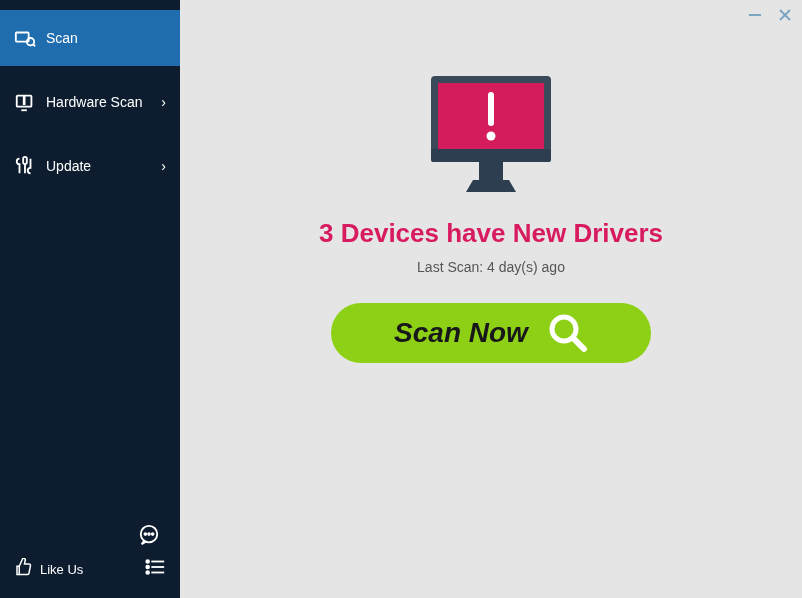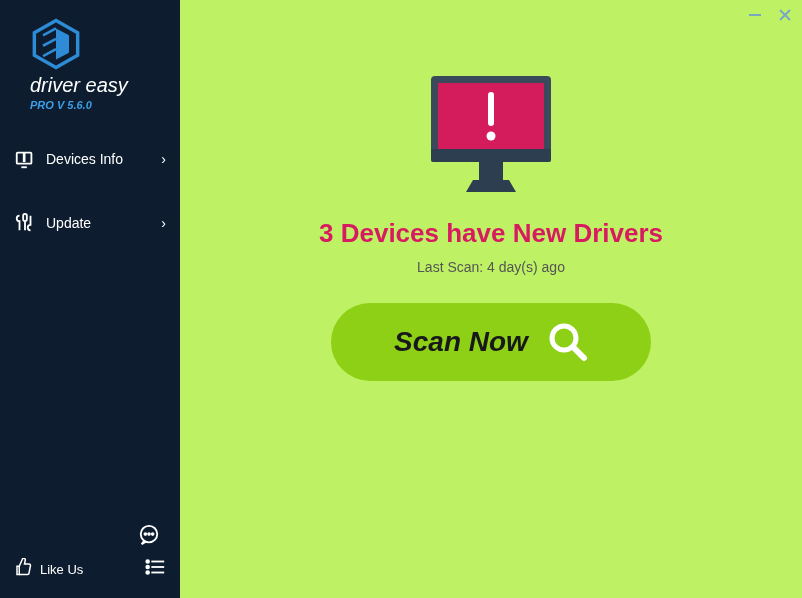--- a/index.html
+++ b/index.html
@@ -101,21 +101,21 @@
   gap: 8px;
   justify-content: flex-end;
 }
 .like-text {
   font-size: 13px;
   color: #fff;
 }
 .main {
   flex: 1;
   position: relative;
-  background: #bef264;
+  background: #e5e5e5;
 }
 .window-controls {
   position: absolute;
   top: 8px;
   right: 10px;
   display: flex;
   gap: 16px;
 }
 .win-ctrl {
   color: #888;
@@ -143,67 +143,64 @@
   color: #d81b60;
 }
 .subline {
   margin-top: 10px;
   font-size: 14px;
   color: #555;
 }
 .scan-btn {
   margin-top: 28px;
   width: 320px;
-  height: 78px;
+  height: 60px;
   border: none;
   border-radius: 40px;
   background: #8dd015;
   display: flex;
   align-items: center;
   justify-content: center;
   gap: 18px;
   cursor: pointer;
 }
 .scan-btn-text {
   font-size: 28px;
   font-weight: 700;
   color: #18181a;
   font-style: italic;
 }
 </style>
 </head>
 <body>
 
 <div class="sidebar">
-  <div class="logo-area">
-    <div class="logo-hex">
-      <svg viewBox="0 0 60 60" width="52" height="52">
-        <polygon points="30,3 55,17 55,43 30,57 5,43 5,17" fill="none" stroke="#2e8cd6" stroke-width="4"></polygon>
-        <path d="M30 12 L45 20 L45 40 L30 48 Z" fill="#2e8cd6"></path>
-        <line x1="30" y1="12" x2="15" y2="20" stroke="#2e8cd6" stroke-width="3"></line>
-        <line x1="30" y1="24" x2="15" y2="32" stroke="#2e8cd6" stroke-width="3"></line>
-        <line x1="30" y1="36" x2="15" y2="44" stroke="#2e8cd6" stroke-width="3"></line>
-      </svg>
-    </div>
-    <div class="brand-name">driver easy</div>
-    <div class="brand-sub">PRO V 5.6.0</div>
-  </div>
 
   <div class="nav">
+    <div class="nav-item active">
+      <span class="nav-icon">
+        <svg width="22" height="22" viewBox="0 0 24 24" fill="none" stroke="#fff" stroke-width="2">
+          <rect x="2" y="6" width="14" height="10" rx="1"></rect>
+          <circle cx="18" cy="16" r="4"></circle>
+          <line x1="21" y1="19" x2="23" y2="21"></line>
+        </svg>
+      </span>
+      <span class="nav-label">Scan</span>
+    </div>
 
 
     <div class="nav-item">
       <span class="nav-icon">
         <svg width="22" height="22" viewBox="0 0 24 24" fill="none" stroke="#fff" stroke-width="2">
           <rect x="3" y="5" width="16" height="12" rx="1"></rect>
           <line x1="8" y1="21" x2="14" y2="21"></line>
           <text x="11" y="14" font-size="9" fill="#fff" text-anchor="middle" font-family="sans-serif">i</text>
         </svg>
       </span>
-      <span class="nav-label">Devices Info</span>
+      <span class="nav-label">Hardware Scan</span>
       <span class="chevron">›</span>
     </div>
 
     <div class="nav-item">
       <span class="nav-icon">
         <svg width="22" height="22" viewBox="0 0 24 24" fill="none" stroke="#fff" stroke-width="2">
           <path d="M6 4 a3 3 0 1 0 0 6 L6 20"></path>
           <path d="M18 4 L18 14 a3 3 0 1 0 0 6"></path>
           <rect x="10" y="2" width="4" height="8" rx="2"></rect>
           <line x1="12" y1="10" x2="12" y2="20"></line>

